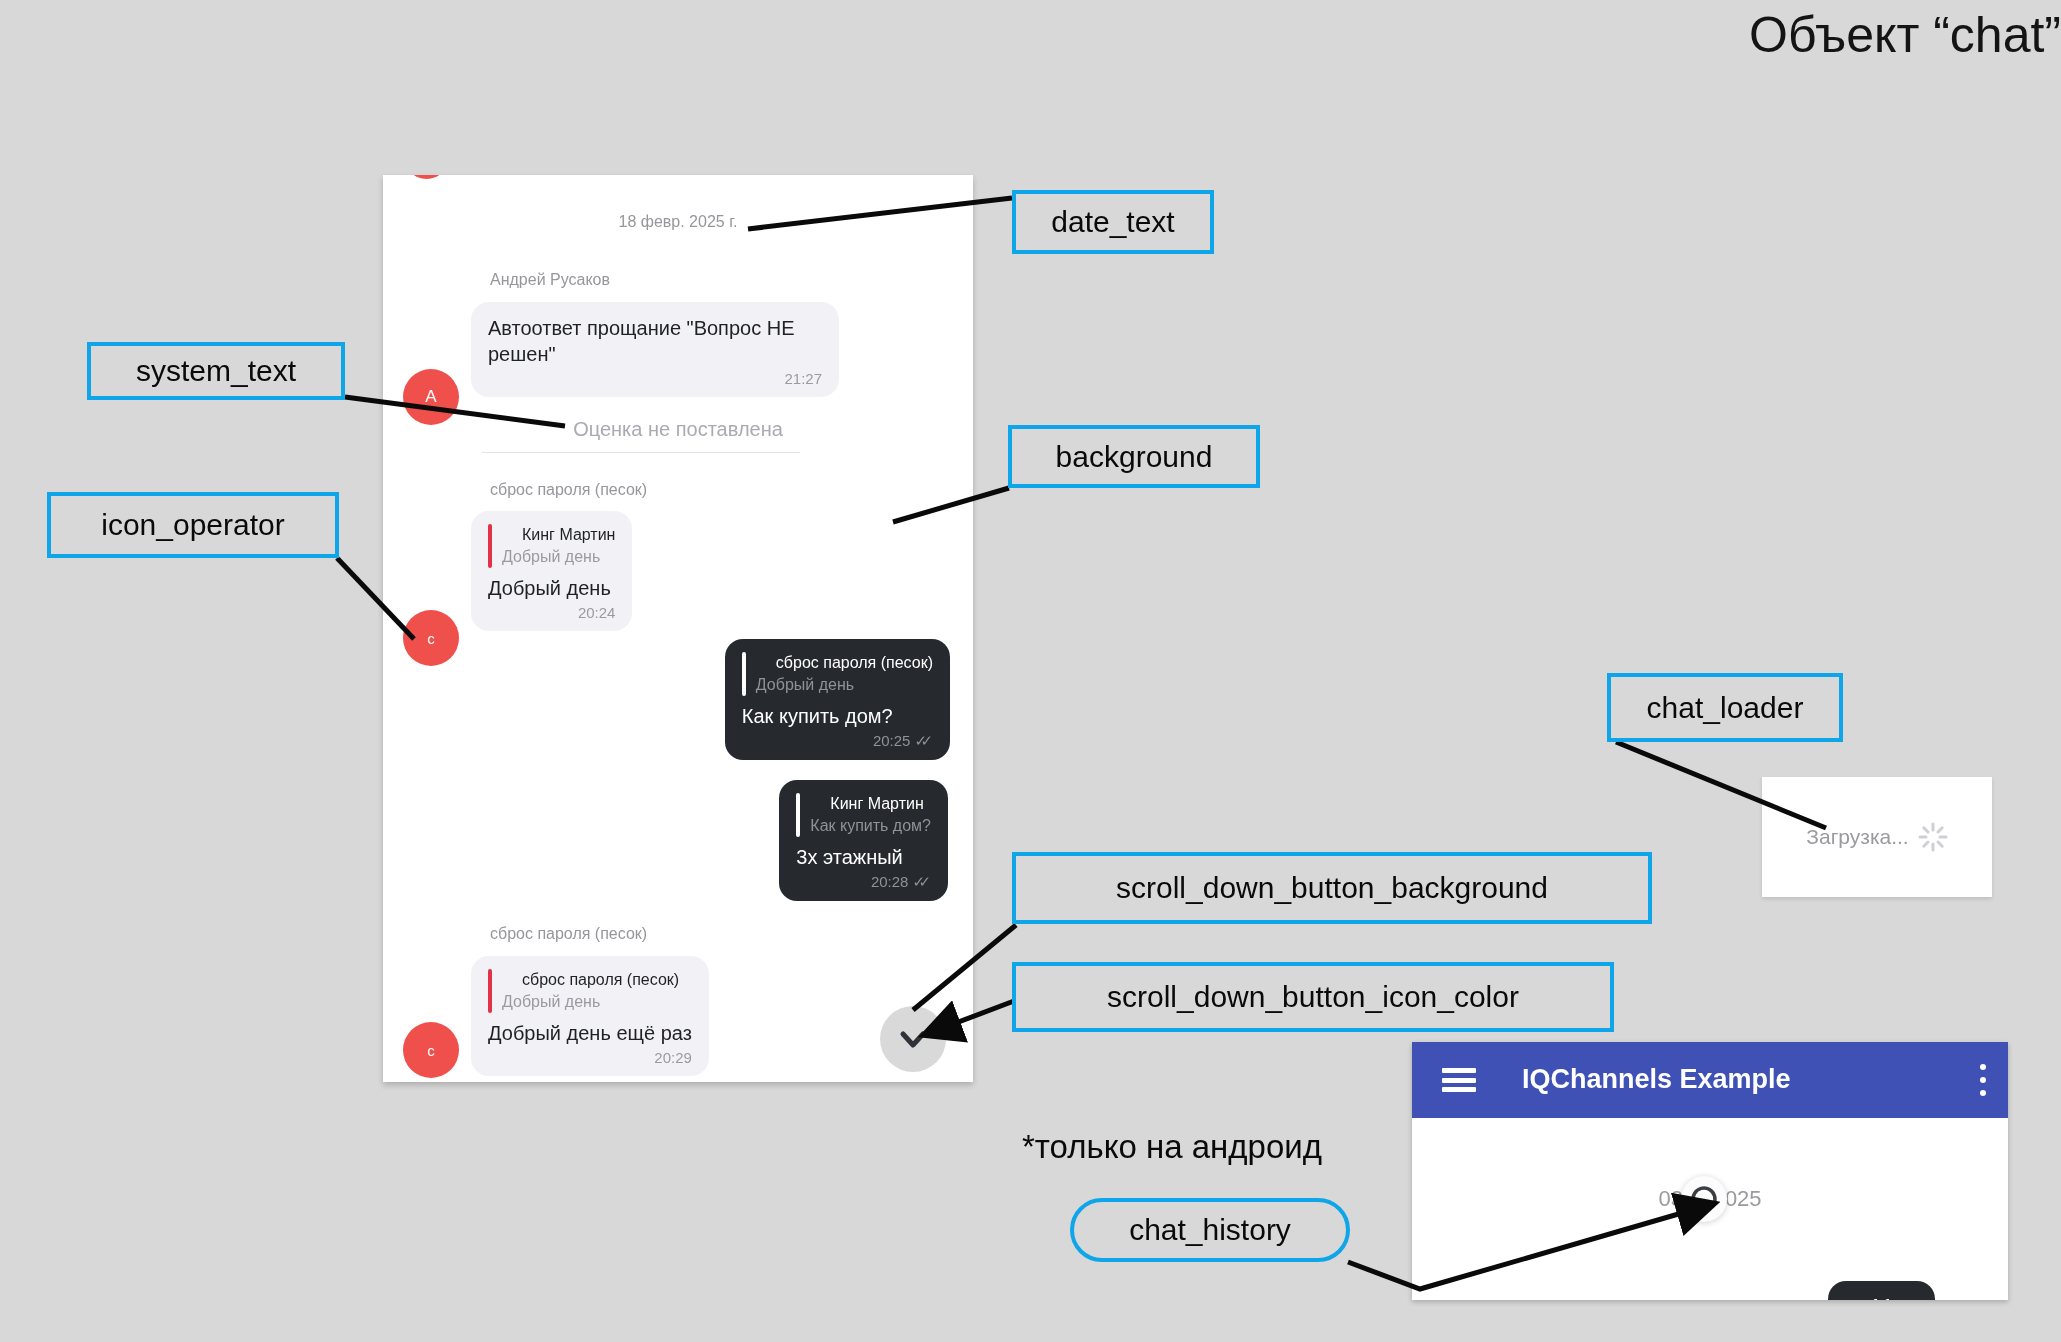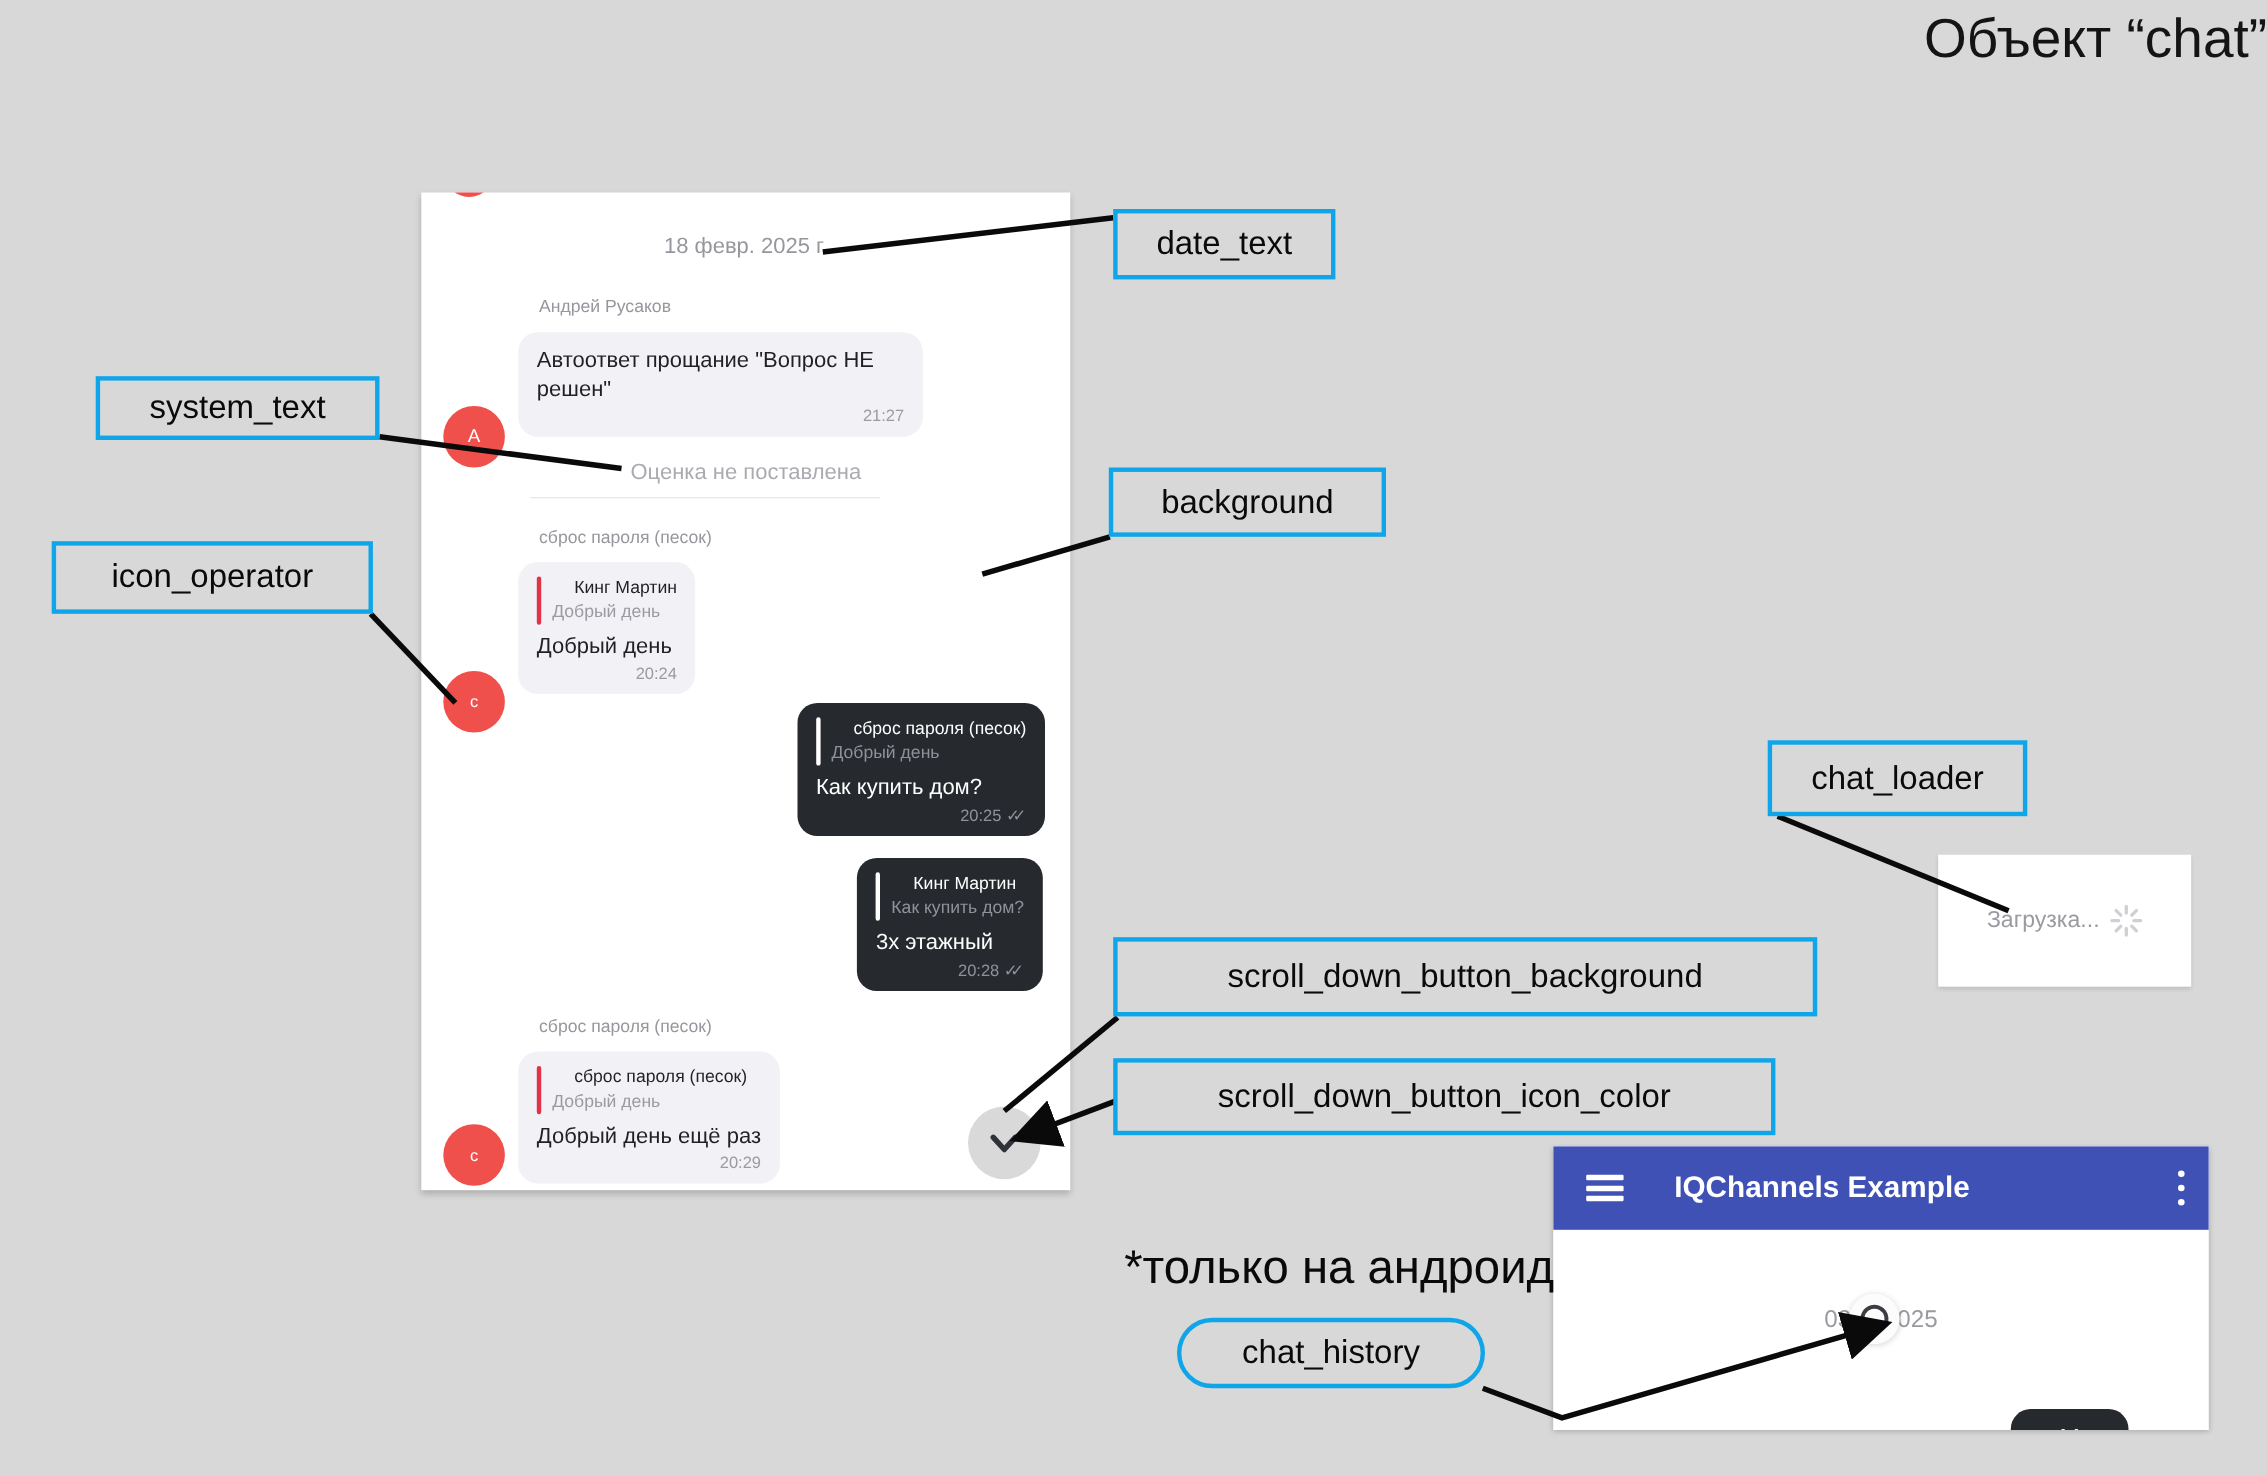--- a/index.html
+++ b/index.html
@@ -30,21 +30,21 @@
   .ann-system-text     { left:87px;   top:342px;  width:258px; height:58px; }
   .ann-icon-operator   { left:47px;   top:492px;  width:292px; height:66px; }
   .ann-background      { left:1008px; top:425px;  width:252px; height:63px; }
   .ann-chat-loader     { left:1607px; top:673px;  width:236px; height:69px; }
   .ann-sdb-background  { left:1012px; top:852px;  width:640px; height:72px; }
   .ann-sdb-icon        { left:1012px; top:962px;  width:602px; height:70px; }
   .ann-chat-history    { left:1070px; top:1198px; width:280px; height:64px;border-radius:32px; }
 
   .android-note {
     position: absolute; left: 1022px; top: 1128px;
-    font-size: 43px; color: #0a0a0a; z-index: 6; white-space: nowrap;
+    font-size: 33px; color: #0a0a0a; z-index: 6; white-space: nowrap;
   }
 
   
   svg.arrows {
     position: absolute; left: 0; top: 0; z-index: 5; pointer-events: none;
   }
 
   
   .chat-panel {
     position: absolute; left: 383px; top: 175px; width: 590px; height: 907px;
@@ -56,21 +56,21 @@
     position: absolute; width: 56px; height: 56px; border-radius: 50%;
     background: var(--avatar-red, #f0504b); color: #fff;
     display: flex; align-items: center; justify-content: center; font-size: 17px;
   }
   .avatar-partial {
     position: absolute; left: 21px; top: -41px; width: 45px; height: 45px;
     border-radius: 50%; background: var(--avatar-red, #f0504b);
   }
   .chat-date {
     position: absolute; left: 0; right: 0; top: 38px; text-align: center;
-    font-size: 20px; color: #96969c;
+    font-size: 16px; color: #96969c;
   }
   .sender-label {
     position: absolute; left: 107px; font-size: 16px; color: #96969c; white-space: nowrap;
   }
   .bubble {
     position: absolute; border-radius: 18px; padding: 13px 17px 10px 17px;
   }
   .bubble-in  { background: var(--bubble-in-bg, #f2f2f6); color: #1f2125; }
   .bubble-out { background: var(--bubble-out-bg, #26292e); color: #ffffff; }
   .bubble .msg-text { font-size: 20px; line-height: 26px; }

